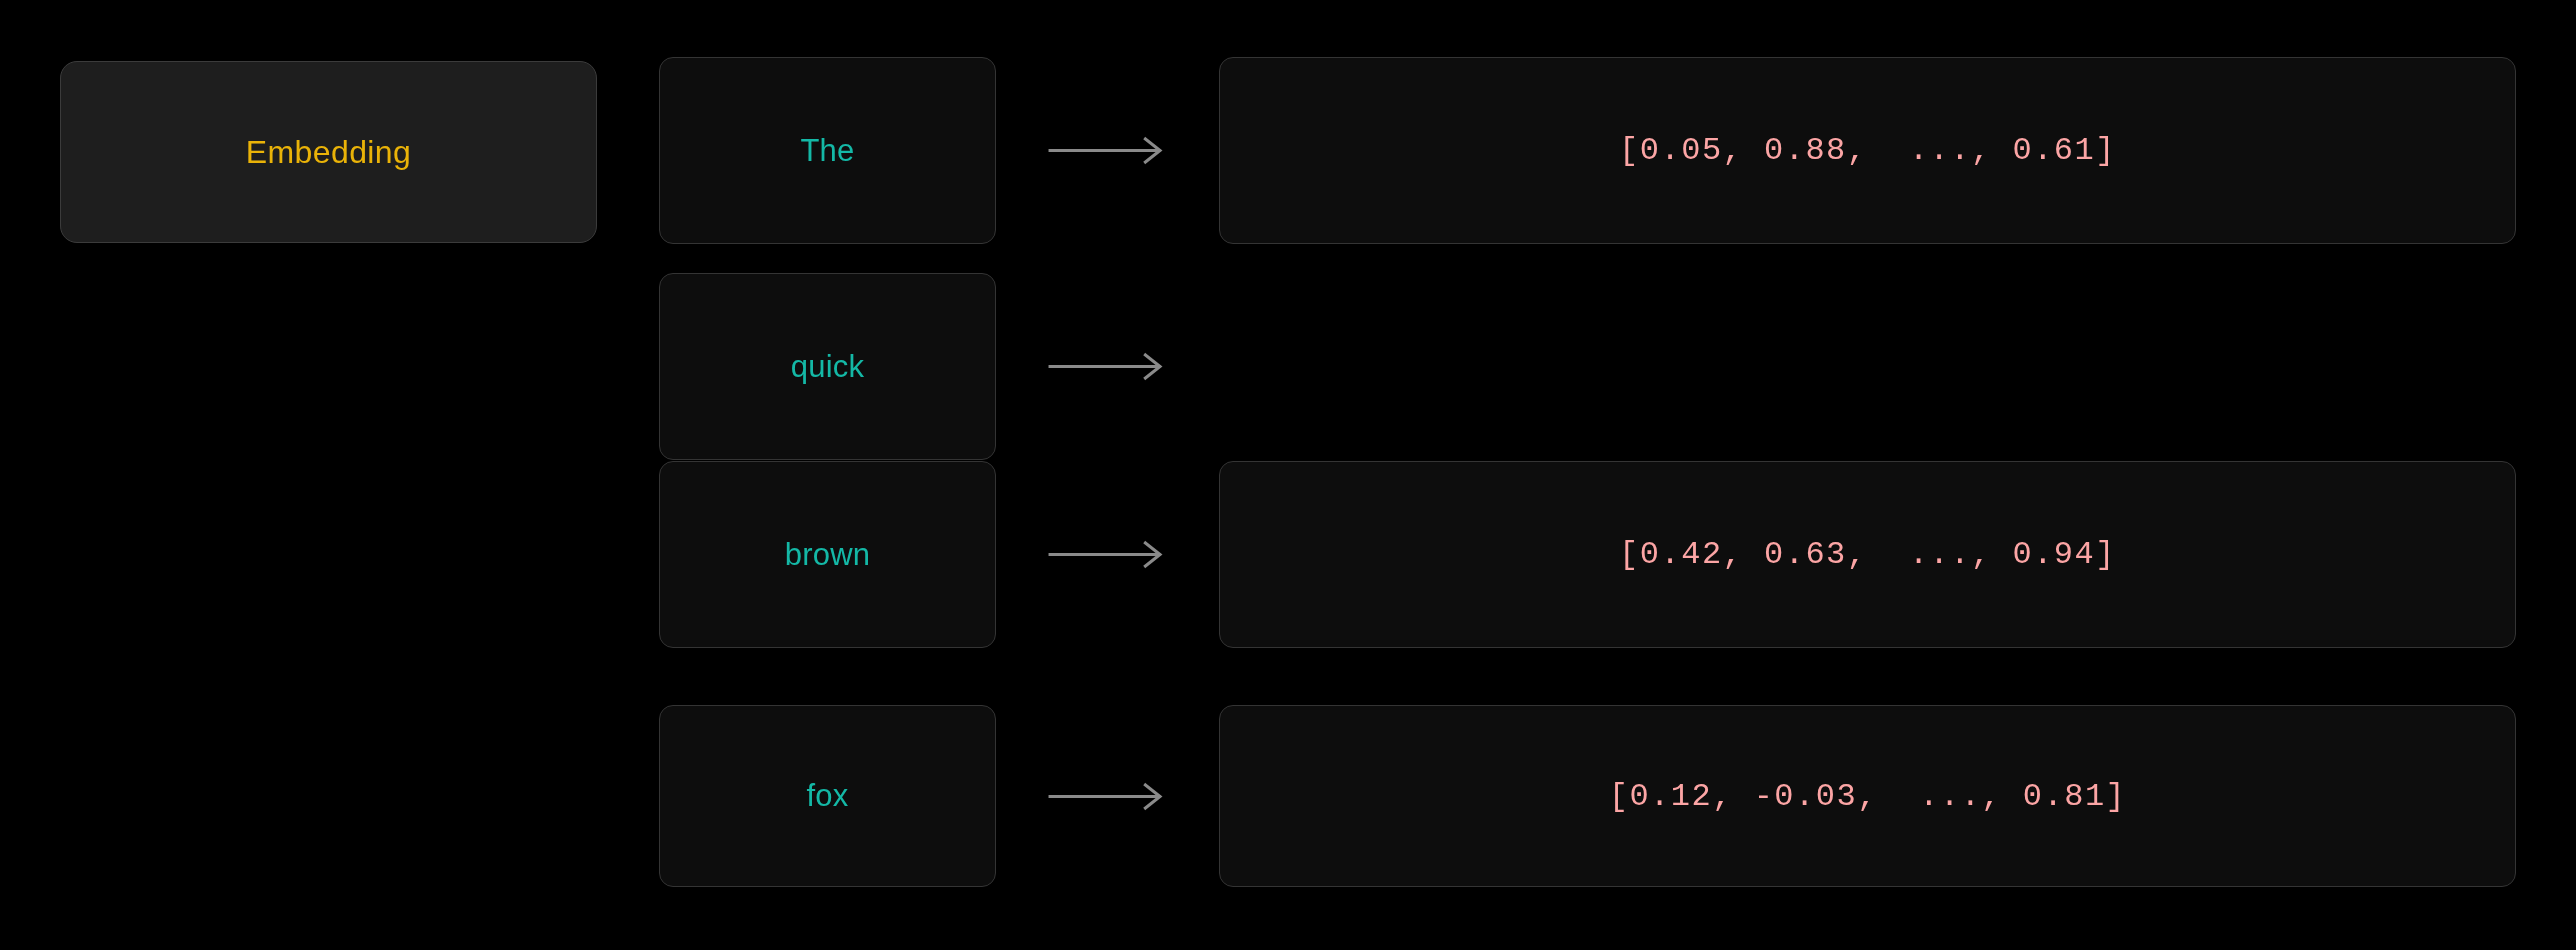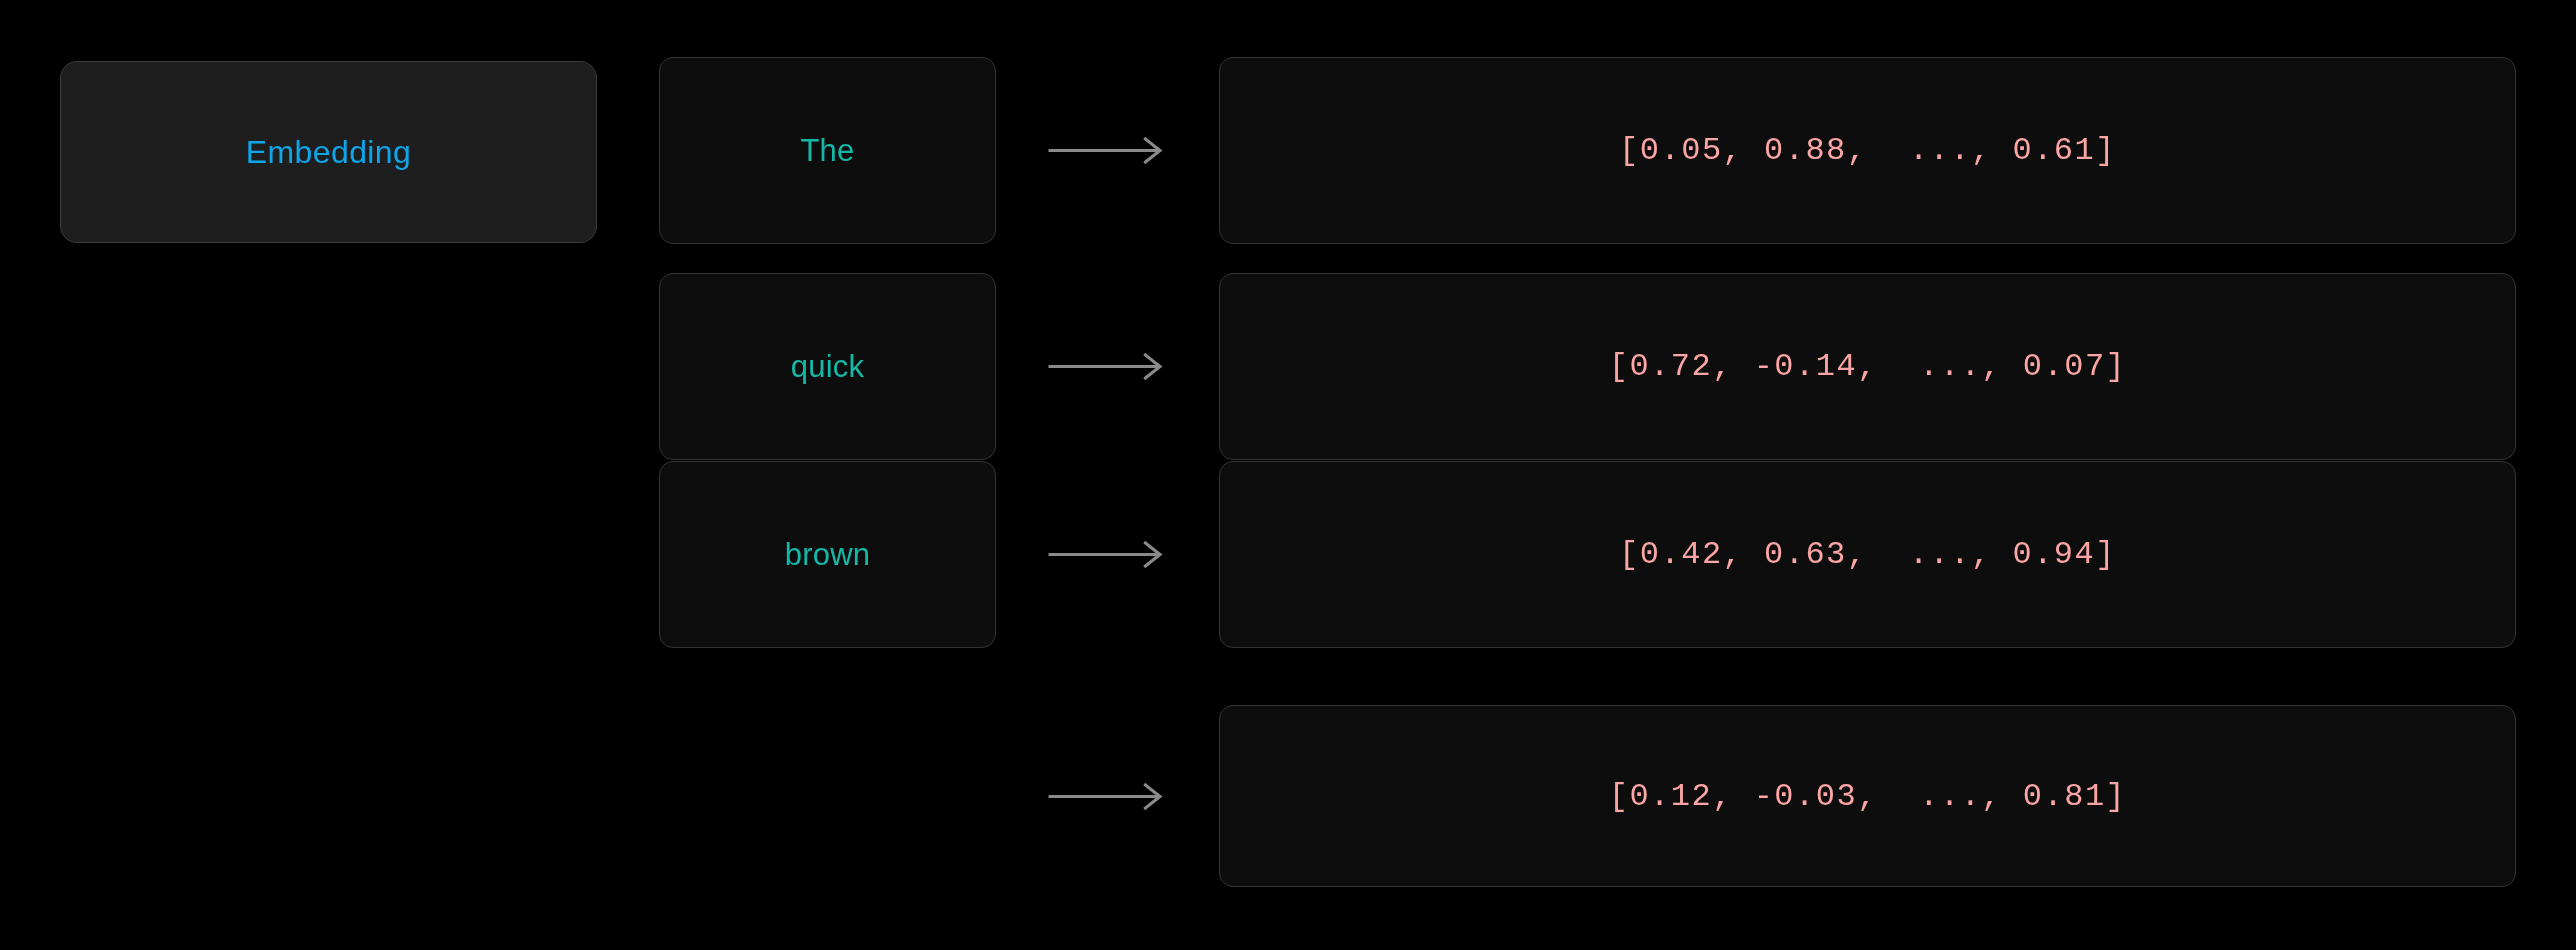--- a/index.html
+++ b/index.html
@@ -31,21 +31,21 @@
     height: 182px;
     box-sizing: border-box;
     background: #1e1e1e;
     border: 1.5px solid #3b3b3b;
     border-radius: 17px;
     display: flex;
     align-items: center;
     justify-content: center;
   }
   .section-label-text {
-    color: #0ea5e9;
+    color: #eab308;
     font-size: 32px;
     font-weight: 400;
     letter-spacing: 0.4px;
     font-family: "Liberation Sans", sans-serif;
   }
 
   
   .rows {
     position: absolute;
     left: 0;
@@ -153,41 +153,41 @@
     <div class="row row-1">
       <div class="token-box">
         <span class="token-text">quick</span>
       </div>
       <div class="arrow">
         <svg width="123" height="31" viewBox="0 0 160 40" aria-hidden="true">
           <path d="M4 20 H146" stroke="currentColor" stroke-width="4" fill="none" stroke-linecap="square"></path>
           <path d="M128 5 L147 20 L128 35" stroke="currentColor" stroke-width="4" fill="none" stroke-linecap="square" stroke-linejoin="miter"></path>
         </svg>
       </div>
-      <div class="vector-box">
-        <span class="vector-text">[0.72, -0.14,  ..., 0.07]</span>
-      </div>
     </div>
 
     <div class="row row-2">
       <div class="token-box">
         <span class="token-text">brown</span>
       </div>
       <div class="arrow">
         <svg width="123" height="31" viewBox="0 0 160 40" aria-hidden="true">
           <path d="M4 20 H146" stroke="currentColor" stroke-width="4" fill="none" stroke-linecap="square"></path>
           <path d="M128 5 L147 20 L128 35" stroke="currentColor" stroke-width="4" fill="none" stroke-linecap="square" stroke-linejoin="miter"></path>
         </svg>
       </div>
       <div class="vector-box">
         <span class="vector-text">[0.42, 0.63,  ..., 0.94]</span>
       </div>
     </div>
 
     <div class="row row-3">
+      <div class="token-box">
+        <span class="token-text">fox</span>
+      </div>
       <div class="arrow">
         <svg width="123" height="31" viewBox="0 0 160 40" aria-hidden="true">
           <path d="M4 20 H146" stroke="currentColor" stroke-width="4" fill="none" stroke-linecap="square"></path>
           <path d="M128 5 L147 20 L128 35" stroke="currentColor" stroke-width="4" fill="none" stroke-linecap="square" stroke-linejoin="miter"></path>
         </svg>
       </div>
       <div class="vector-box">
         <span class="vector-text">[0.12, -0.03,  ..., 0.81]</span>
       </div>
     </div>

